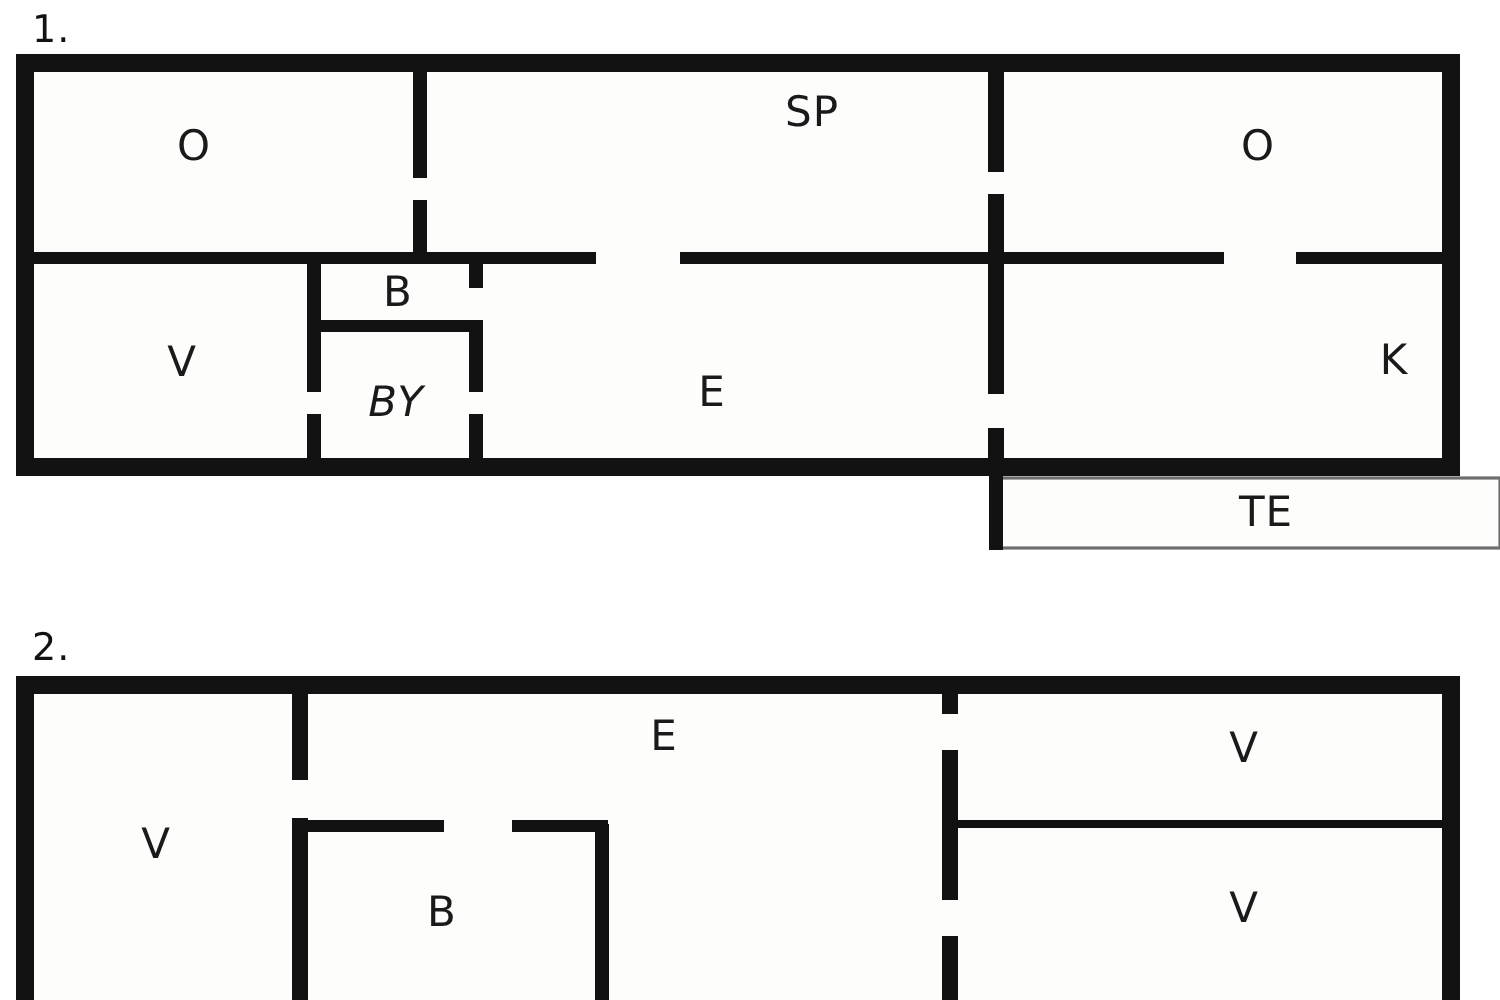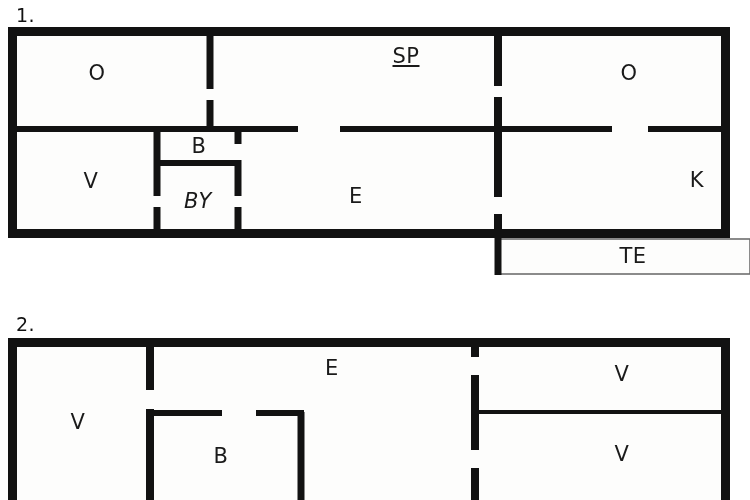--- a/index.html
+++ b/index.html
@@ -116,21 +116,21 @@
         <line x1="475" y1="375" x2="475" y2="450" stroke-width="8"></line>
 
         <line x1="475" y1="468" x2="475" y2="500" stroke-width="8"></line>
 
         <line x1="477" y1="412" x2="728" y2="412" stroke-width="4"></line>
       </g>
     </g>
   </svg>
 
   <div class="room-label" style="left:97px;  top:73px;">O</div>
-  <div class="room-label" style="left:406px; top:56px;text-decoration:underline;">SP</div>
+  <div class="room-label" style="left:406px; top:56px;">SP</div>
   <div class="room-label" style="left:629px; top:73px;">O</div>
   <div class="room-label" style="left:91px;  top:181px;">V</div>
   <div class="room-label" style="left:199px; top:146px;">B</div>
   <div class="room-label" style="left:198px; top:201px;font-style:italic;">BY</div>
   <div class="room-label" style="left:356px; top:196px;">E</div>
   <div class="room-label" style="left:697px; top:180px;">K</div>
   <div class="room-label" style="left:633px; top:256px;">TE</div>
 
   <div class="room-label" style="left:78px;  top:422px;">V</div>
   <div class="room-label" style="left:332px; top:368px;">E</div>

